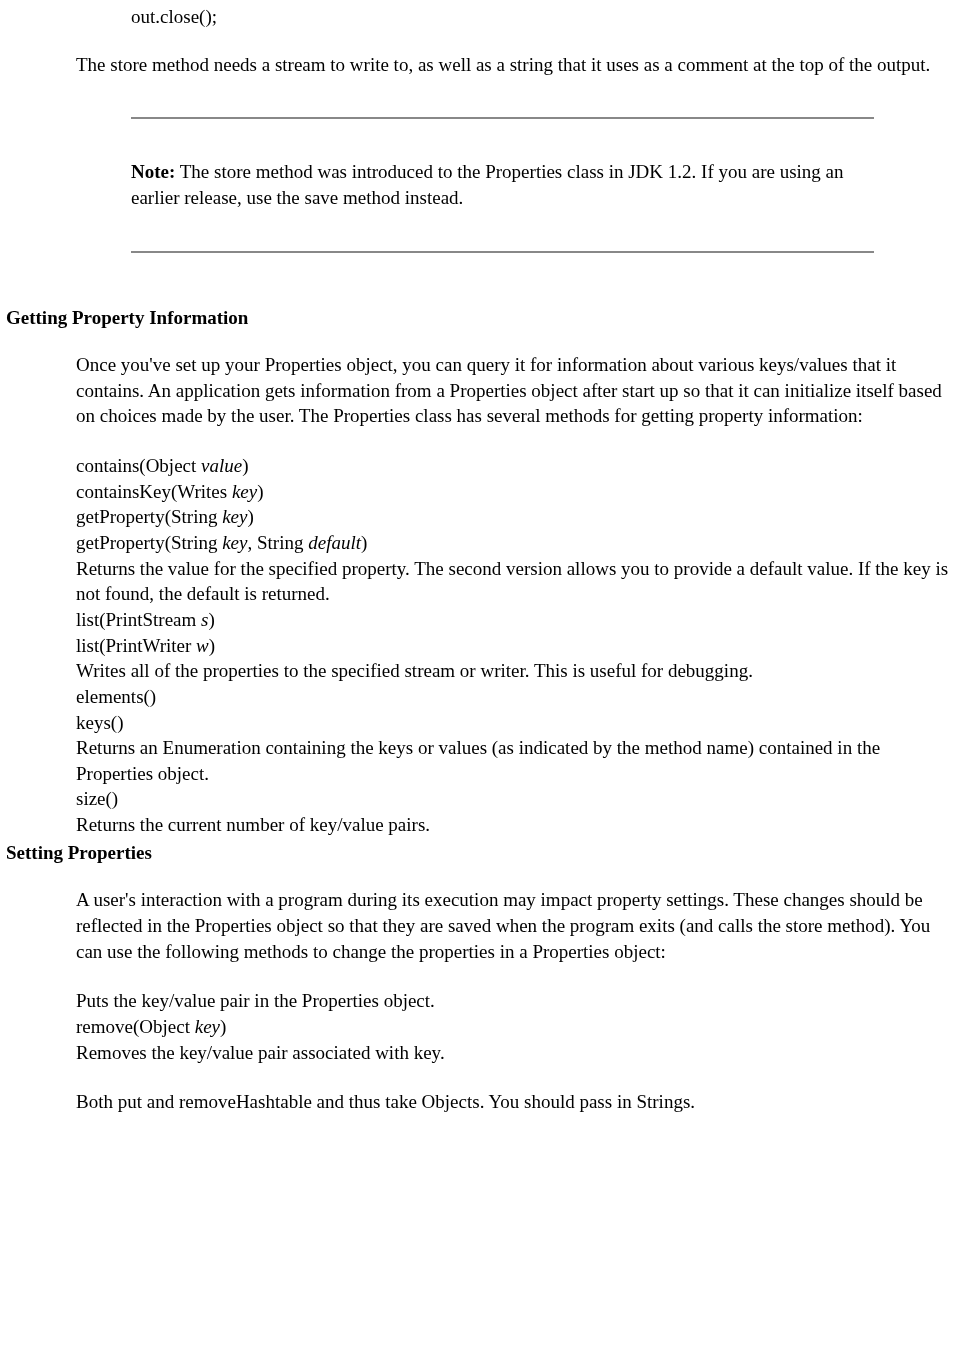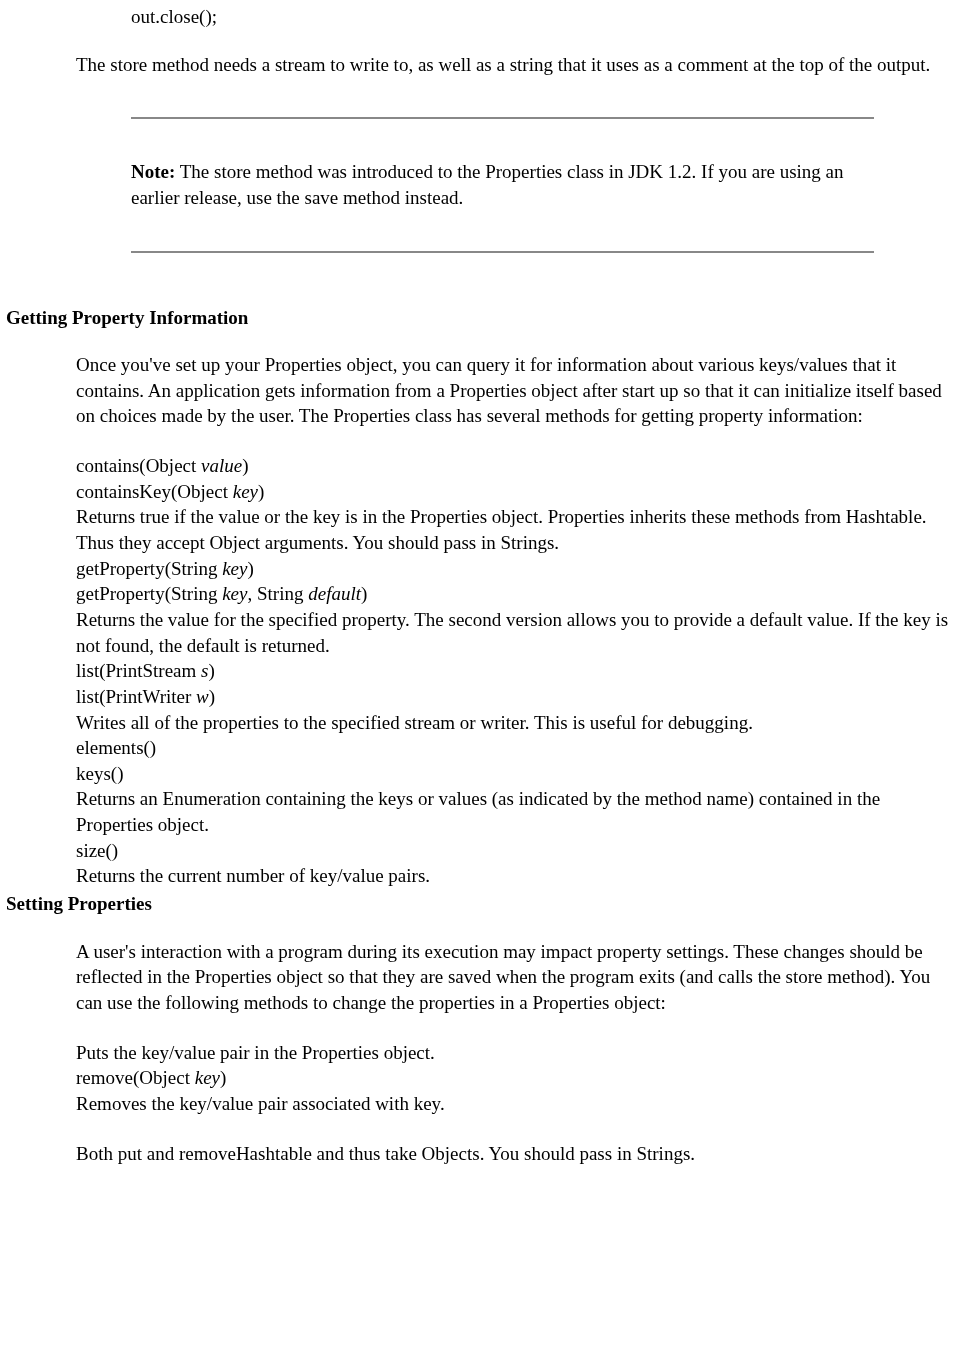--- a/index.html
+++ b/index.html
@@ -74,23 +74,22 @@
 <h3 class="section">Getting Property Information</h3>
 
 <div class="block-indent">Once you've set up your Properties object, you can query it for information about various keys/values that it contains. An application gets information from a Properties object after start up so that it can initialize itself based on choices made by the user. The Properties class has several methods for getting property information:</div>
 
 <div class="dl-indent">
 
   <div class="dt-line">
     <span>contains(Object </span><span class="ital">value</span><span>)</span>
   </div>
   <div class="dt-line">
-    <span>containsKey(Object </span><span class="ital">key</span><span>)</span>
+    <span>containsKey(Writes </span><span class="ital">key</span><span>)</span>
   </div>
-  <div class="dd-line">Returns true if the value or the key is in the Properties object. Properties inherits these methods from Hashtable. Thus they accept Object arguments. You should pass in Strings.</div>
 
   <div class="dt-line">
     <span>getProperty(String </span><span class="ital">key</span><span>)</span>
   </div>
   <div class="dt-line">
     <span>getProperty(String </span><span class="ital">key</span><span>, String </span><span class="ital">default</span><span>)</span>
   </div>
   <div class="dd-line">Returns the value for the specified property. The second version allows you to provide a default value. If the key is not found, the default is returned.</div>
 
   <div class="dt-line">

